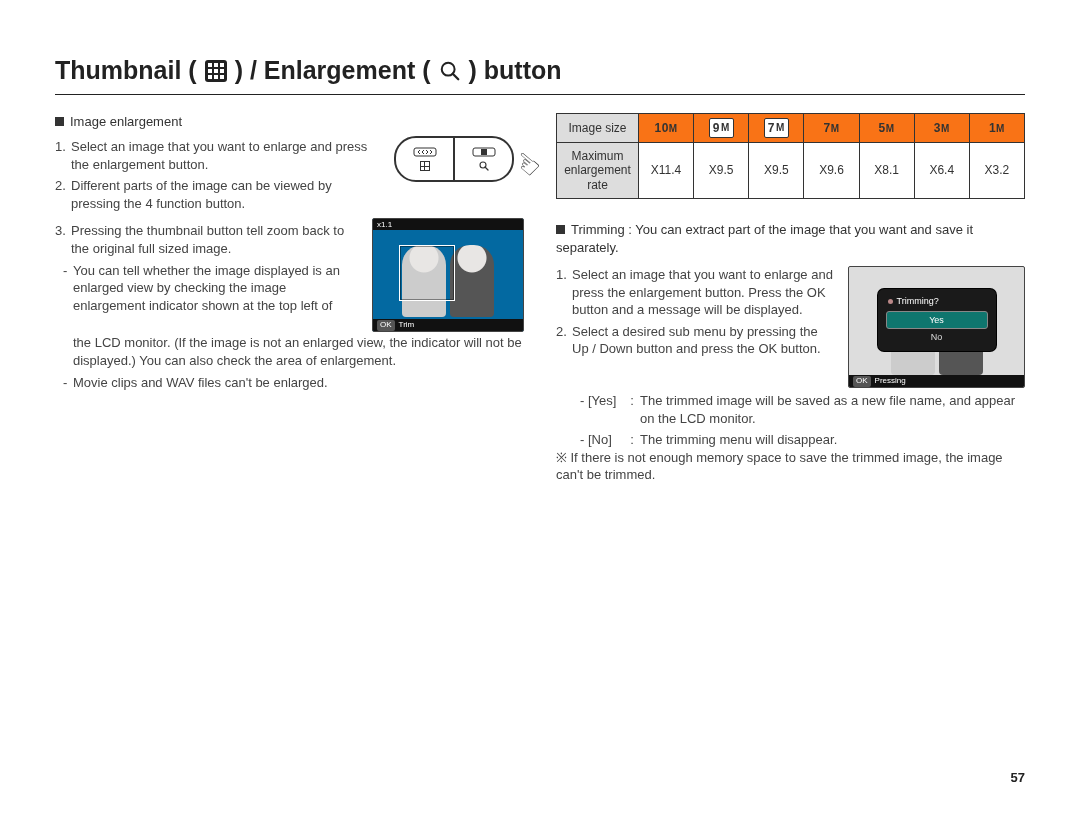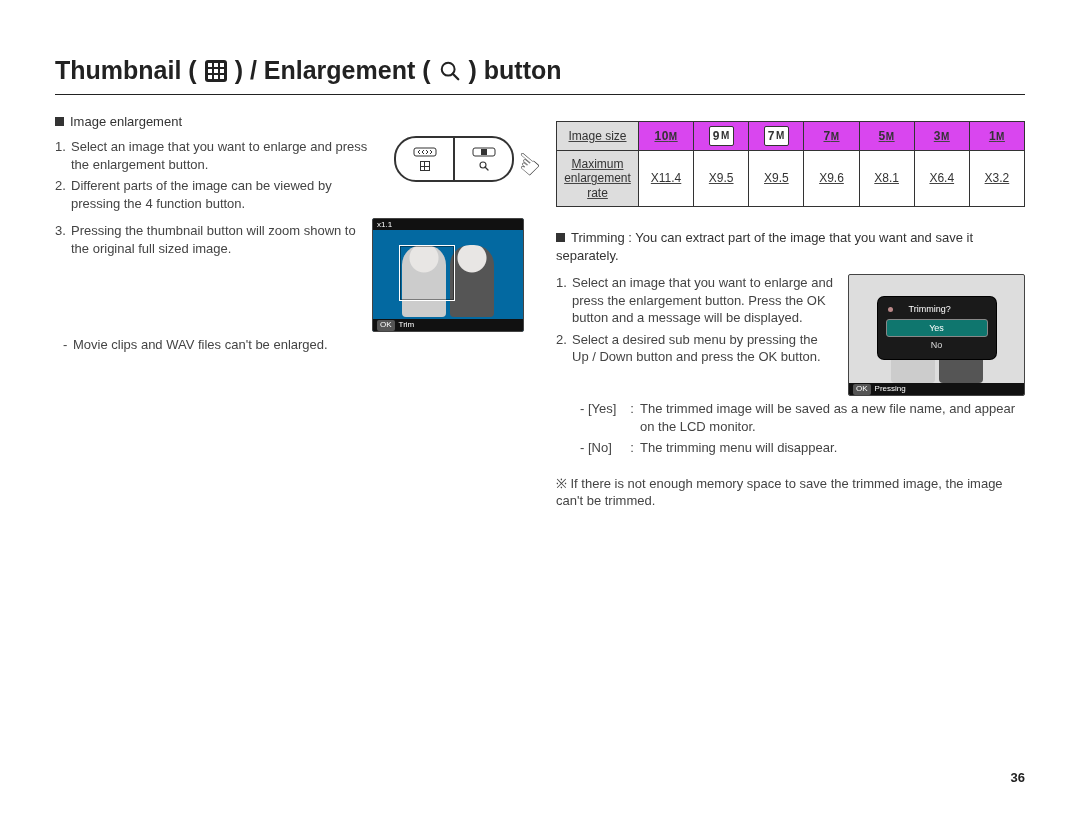--- a/index.html
+++ b/index.html
@@ -117,50 +117,49 @@
     position:absolute; top:14px; left:0; right:0; bottom:14px;
     display:flex; justify-content:center; align-items:flex-end;
   }
   .silh { width:44px; height:72px; background:radial-gradient(circle at 50% 18%, #e8e6e4 14px, transparent 15px), linear-gradient(#ccc,#ccc); border-radius:20px 20px 4px 4px; margin:0 2px;}
   .silh.w {  }
   .silh.m { background:radial-gradient(circle at 50% 18%, #e8e6e4 14px, transparent 15px), linear-gradient(#555,#555);}
   .crop-box { position:absolute; border:1px solid #fff; width:54px; height:54px; left:26px; top:26px; box-shadow:0 0 0 1px rgba(0,0,0,.4) inset;}
 
   
   .tbl {
-    width:100%; border-collapse:collapse; margin-top:8px;
+    width:100%; border-collapse:collapse; margin-top:0;
     table-layout:fixed;
-    text-decoration:underline;
   }
   .tbl td, .tbl th {
     border:1px solid #333;
     text-align:center; vertical-align:middle;
     padding:4px 2px;
     font-size:12px;
     color:#333;
   }
   .tbl .rowhdr { background:#ddd; padding:6px 4px; font-size:12px; line-height:1.2;}
-  .tbl .szhdr { background:#d946ef; font-weight:bold; font-family:"Arial Narrow",Arial,sans-serif; letter-spacing:0.5px;}
+  .tbl .szhdr { background:#f97316; font-weight:bold; font-family:"Arial Narrow",Arial,sans-serif; letter-spacing:0.5px;}
   .tbl .szhdr .m { font-size:10px; }
   .szbox { display:inline-flex; align-items:center; gap:1px; padding:1px 3px; border:1px solid #333; border-radius:2px; background:#fff; font-weight:bold;}
 
   .trim-block { display:flex; gap:14px; align-items:flex-start; margin-top:6px;}
   .trim-text { flex:1 1 auto;}
   .lcd2 {
     width: 175px; height: 120px; flex-shrink:0;
     border:1px solid #444; background:#ddd; position:relative; overflow:hidden;
     border-radius:2px; margin-top:4px;
   }
   .lcd2 .foot { position:absolute; bottom:0; left:0; right:0; height:12px; background:#111; color:#fff; font-size:8px; padding:0 4px; display:flex; align-items:center; gap:4px;}
   .dialog {
     position:absolute; left:50%; top:22px; transform:translateX(-50%);
     width: 118px; background:#1a1a1a; border-radius:6px; padding:6px 0 6px 0;
     box-shadow:0 0 0 1px #000;
   }
-  .dialog .q { color:#fff; font-size:9px; padding:0 8px 4px 10px; display:flex; align-items:center; gap:16px;text-align:center;}
+  .dialog .q { color:#fff; font-size:9px; padding:0 8px 4px 10px; display:flex; align-items:center; gap:4px;text-align:center;}
   .dialog .q .dot{width:5px;height:5px;background:#b88;border-radius:50%;}
   .dialog .opt { margin:0 8px; height:16px; display:flex; align-items:center; justify-content:center; font-size:9px; color:#ddd; border-radius:3px;}
   .dialog .opt.sel { background:#0f766e; color:#fff; border:1px solid #888;}
   .yn-row { display:flex; margin-top:4px;}
   .yn-row .k { width:48px; flex-shrink:0; padding-left:8px;}
   .yn-row .c { width:8px; text-align:center;}
   .star { font-size:13px; vertical-align: top;}
 
   .pagenum {
     position:absolute; right:55px; bottom:28px;
@@ -245,38 +244,40 @@
                   </span>
                 </div>
             </div>
             <span class="hand">☜</span>
           </div>
         </div>
       </div>
 
       <div class="left-block2">
         <div class="left-text2">
-          <div class="list-num" data-num="3.">Pressing the thumbnail button will zoom shown to the original full sized image.</div>
+          <div class="list-num" data-num="3.">Pressing the thumbnail button tell zoom back to the original full sized image.</div>
+          <div class="list-dash">You can tell whether the image displayed is an enlarged view by checking the image enlargement indicator shown at the top left of</div>
         </div>
         <div class="lcd1">
           <div class="bar">
               <span>x1.1</span>
             </div>
           <div class="couple">
             <div class="silh w"></div>
             <div class="silh m"></div>
           </div>
           <div class="crop-box"></div>
           <div class="foot">
             <span style="background:#555;border-radius:2px;padding:0 3px;">OK</span>
             <span>Trim</span>
           </div>
         </div>
       </div>
 
+      <div style="padding-left:18px;margin-top:2px;">the LCD monitor. (If the image is not an enlarged view, the indicator will not be displayed.) You can also check the area of enlargement.</div>
       <div class="list-dash">Movie clips and WAV files can't be enlarged.</div>
     </div>
 
     <div class="col">
 
       <table class="tbl">
         <colgroup>
             <col style="width:82px">
             <col>
             <col>
@@ -349,20 +350,20 @@
         <span class="k">- [Yes]</span>
         <span class="c">:</span>
         <span style="flex:1;padding-left:4px;">The trimmed image will be saved as a new file name, and appear on the LCD monitor.</span>
       </div>
       <div class="yn-row" style="padding-left:16px;">
         <span class="k">- [No]</span>
         <span class="c">:</span>
         <span style="flex:1;padding-left:4px;">The trimming menu will disappear.</span>
       </div>
 
-      <div style="margin-top:18px;">
+      <div style="">
         <span class="star">※ </span><span>If there is not enough memory space to save the trimmed image, the image can't be trimmed.</span>
       </div>
     </div>
   </div>
 
-  <div class="pagenum">36</div>
+  <div class="pagenum">57</div>
 </div>
 
 </body></html>

